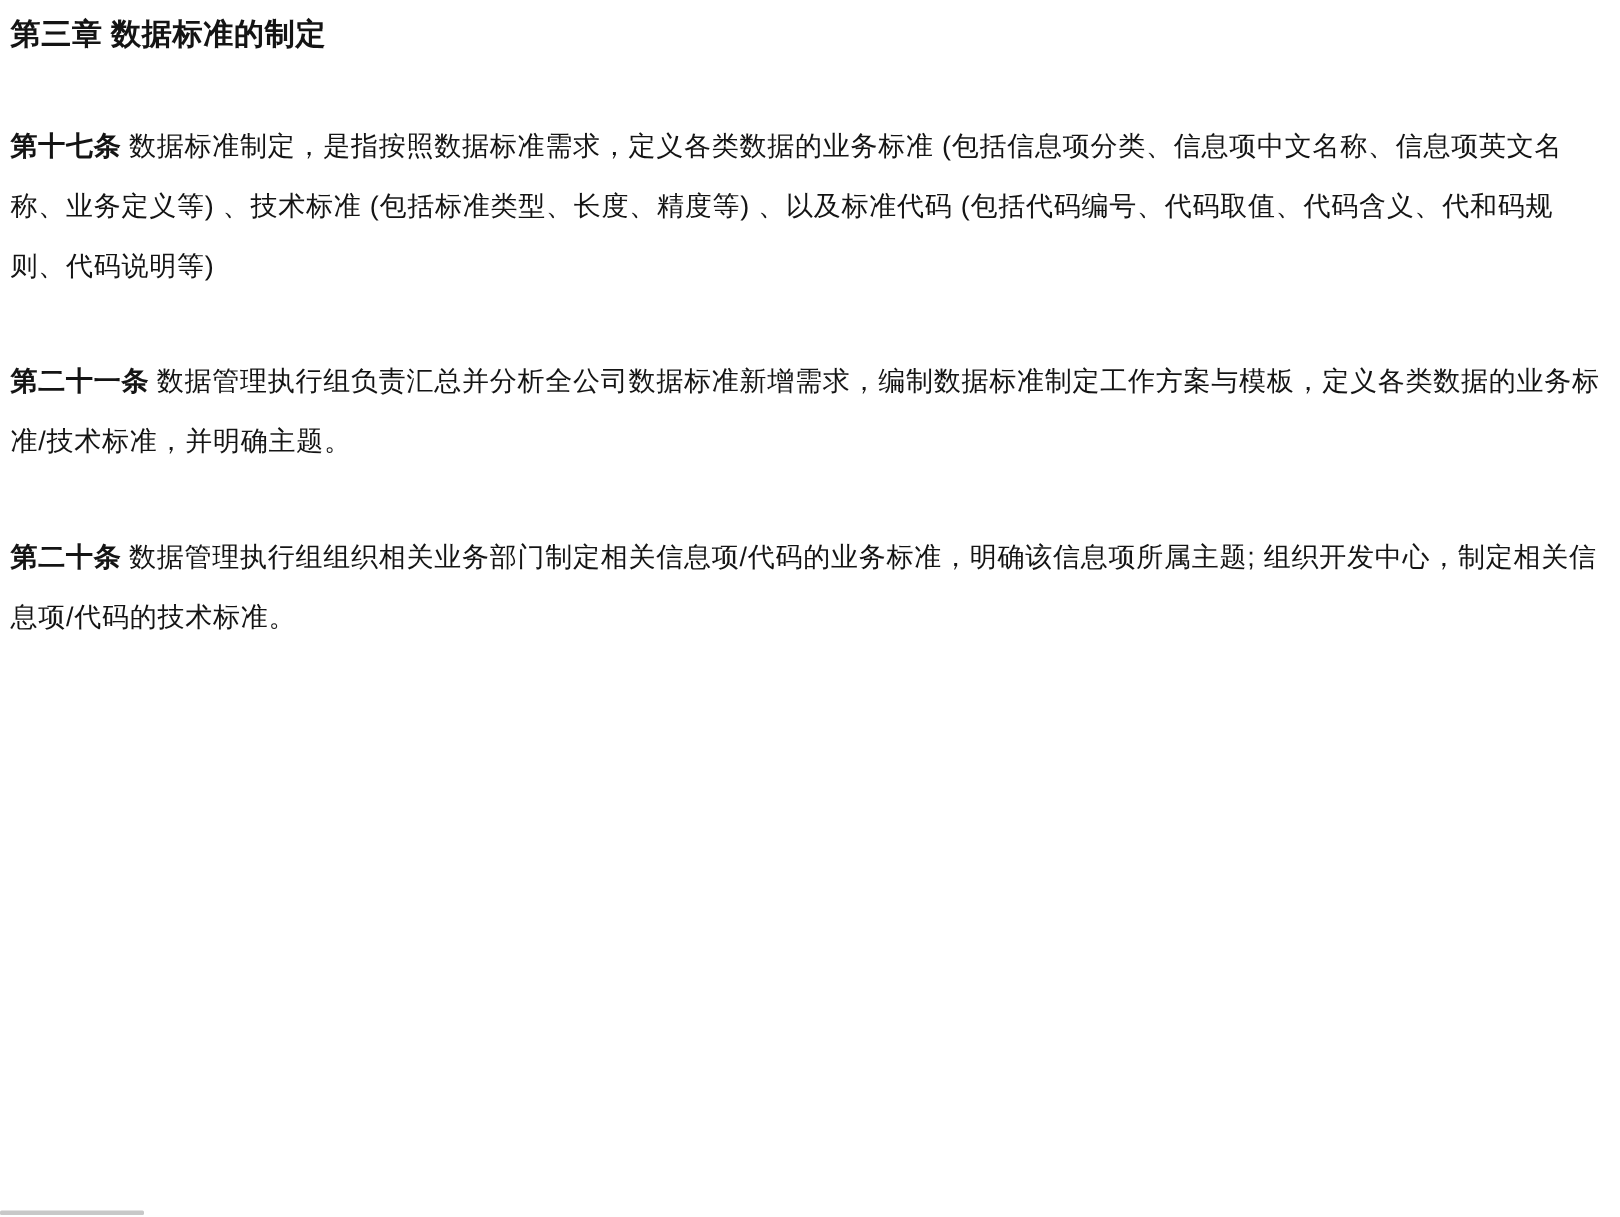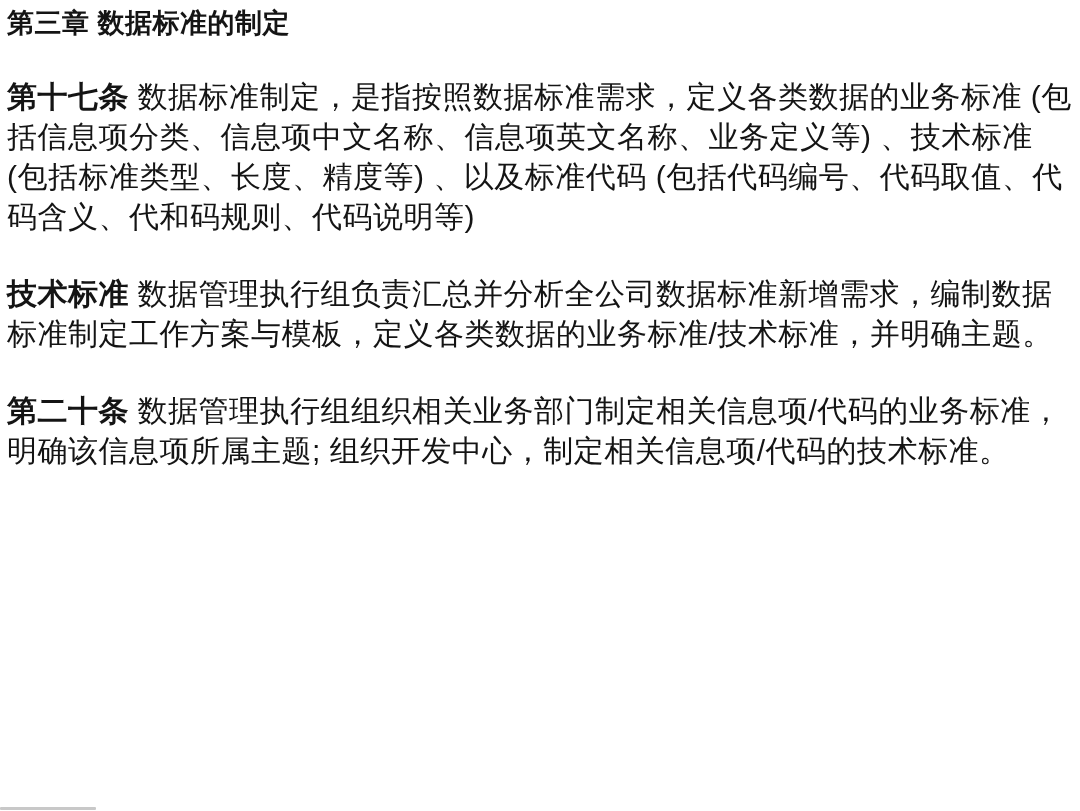--- a/index.html
+++ b/index.html
@@ -16,28 +16,29 @@
     color: #141414;
   }
   .page {
     position: relative;
     width: 1080px;
     height: 811px;
     box-sizing: border-box;
     padding: 6px 8px 0 7px;
   }
   .chapter-heading {
-    font-size: 27px;
+    font-size: 20px;
     line-height: 34px;
     font-weight: 700;
     margin: 0 0 0 0;
     letter-spacing: 0.5px;
+    font-family: Liberation Serif, serif;
   }
   .article {
-    font-size: 30px;
+    font-size: 18px;
     line-height: 40px;
     margin: 37px 0 0 0;
     letter-spacing: 0.5px;
     text-align: left;
   }
   .article .num {
     font-weight: 700;
     margin-right: 0.28em;
   }
   .bottom-divider {
@@ -56,21 +57,21 @@
 <div class="page">
 
   <h1 class="chapter-heading">第三章 数据标准的制定</h1>
 
   <p class="article">
     <strong class="num">第十七条</strong><span>数据标准制定，是指按照数据标准需求，定义各类数据的业务标准 (包括信息项分类、信息项中文名称、信息项英文名称、业务定义等) 、技术标准 (包括标准类型、长度、精度等) 、以及标准代码 (包括代码编号、代码取值、代码含义、代和码规则、代码说明等)</span>
   </p>
 
 
   <p class="article">
-    <strong class="num">技术标准</strong><span>数据管理执行组负责汇总并分析全公司数据标准新增需求，编制数据标准制定工作方案与模板，定义各类数据的业务标准/技术标准，并明确主题。</span>
+    <strong class="num">第二十一条</strong><span>数据管理执行组负责汇总并分析全公司数据标准新增需求，编制数据标准制定工作方案与模板，定义各类数据的业务标准/技术标准，并明确主题。</span>
   </p>
 
   <p class="article">
     <strong class="num">第二十条</strong><span>数据管理执行组组织相关业务部门制定相关信息项/代码的业务标准，明确该信息项所属主题; 组织开发中心，制定相关信息项/代码的技术标准。</span>
   </p>
 
 
   <div class="bottom-divider"></div>
 
 </div>

